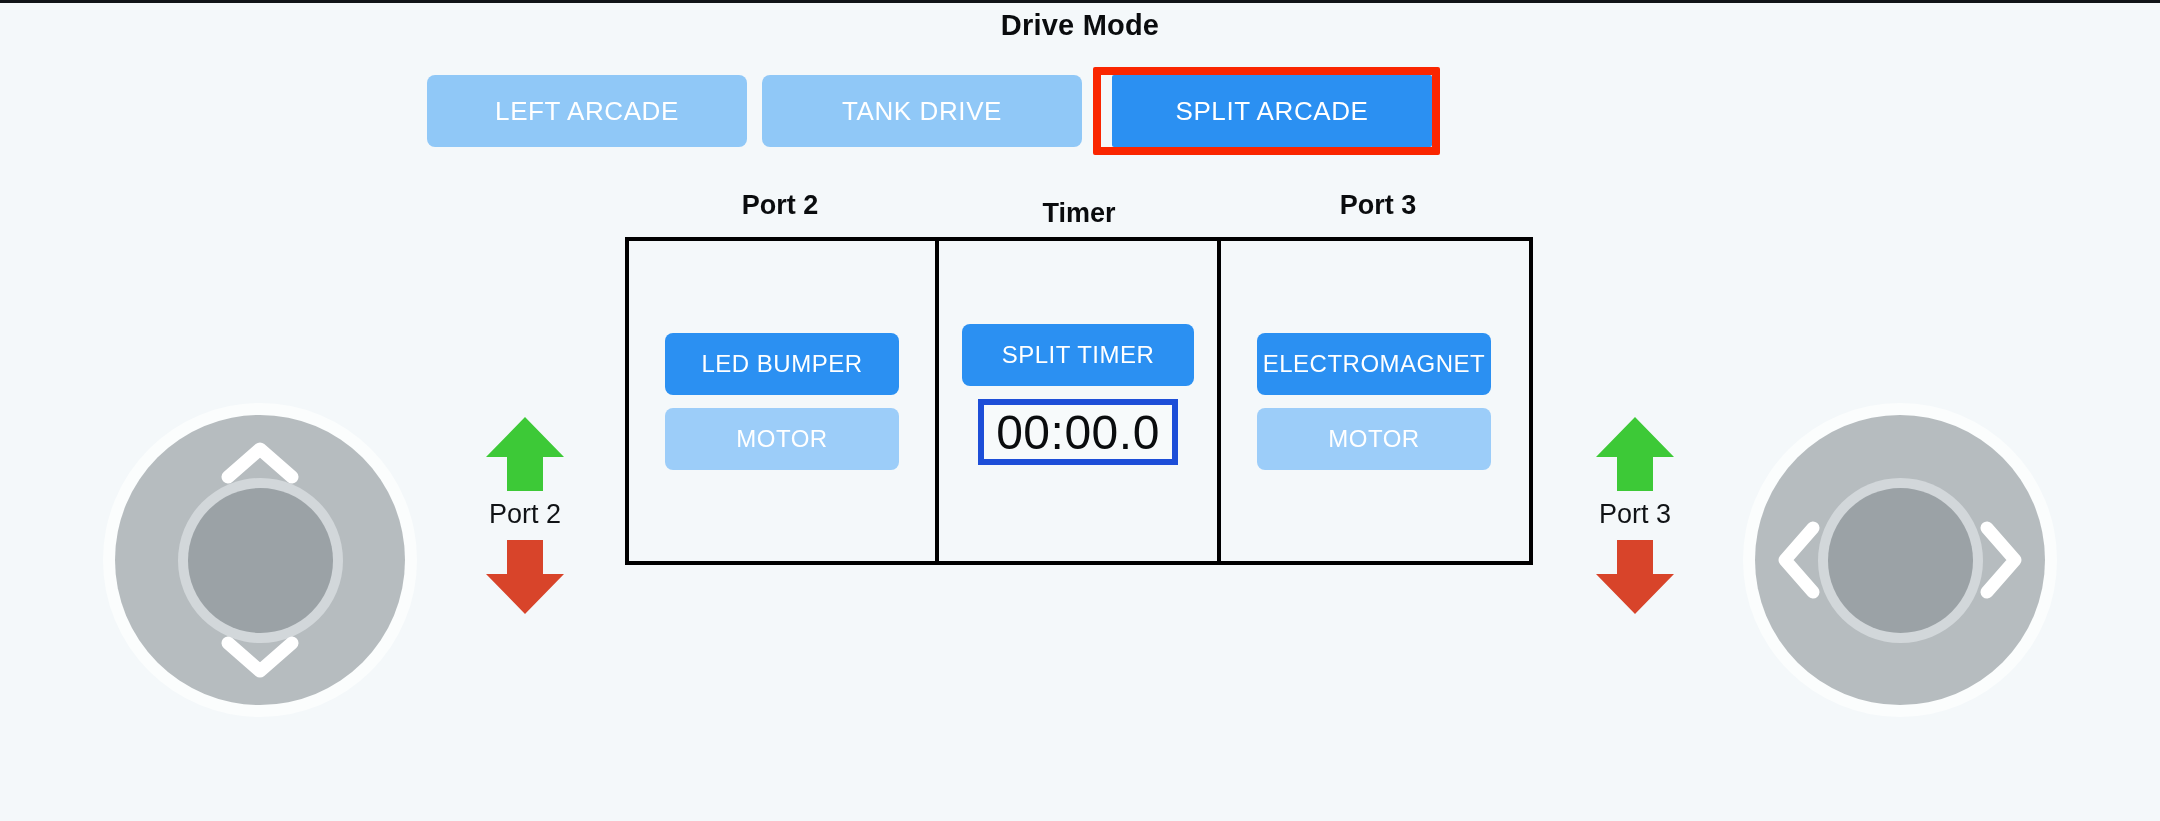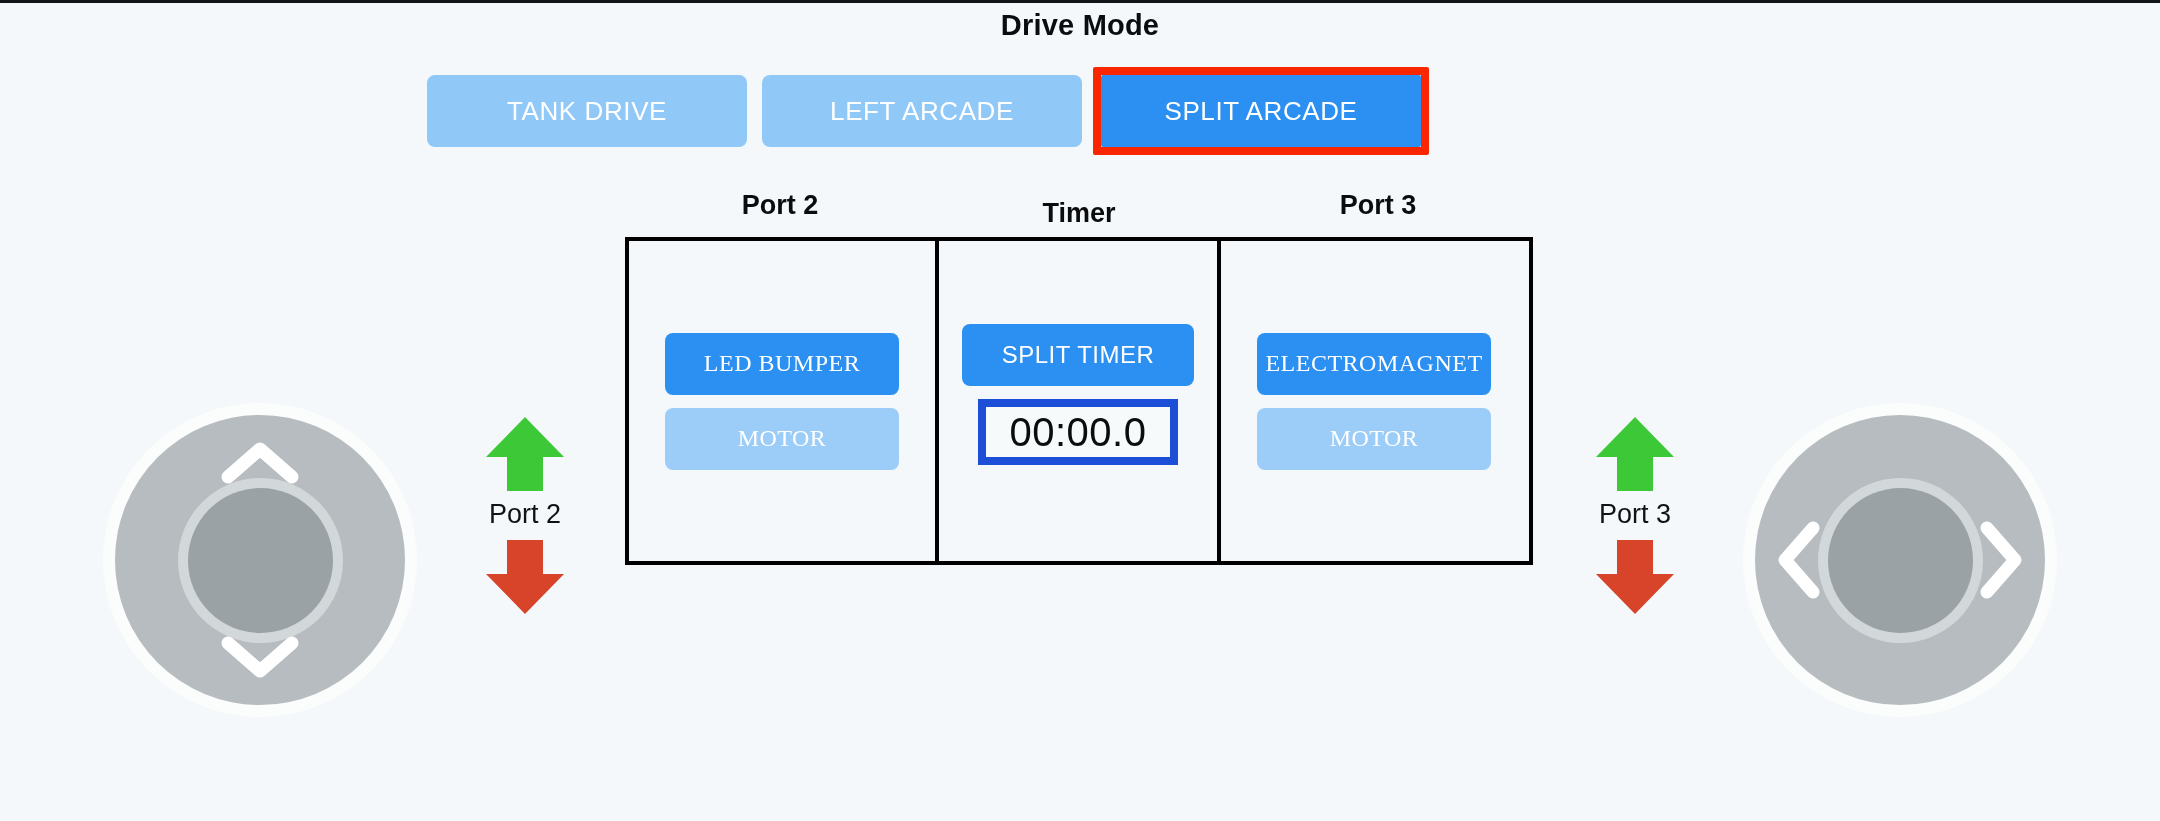--- a/index.html
+++ b/index.html
@@ -76,20 +76,21 @@
     border: 8px solid #fa2600;
     padding: 0;
     margin: -8px 0 0 -4px;
     border-radius: 2px;
     line-height: 0;
   }
   .mode-btn-wrap.highlighted .mode-btn {
     border-radius: 2px;
     width: 320px;
     height: 72px;
+    margin-left: 11px;
   }
 
   
   .panel-title {
     position: absolute;
     font-size: 27px;
     font-weight: bold;
     color: #0a0c0e;
     text-align: center;
   }
@@ -125,21 +126,21 @@
   }
   #col-port3 { width: 306px; align-items: center; }
 
   .port-btn {
     width: 234px;
     height: 62px;
     border: none;
     border-radius: 8px;
     color: #ffffff;
     font-size: 24px;
-    font-family: Liberation Serif, serif;
+    font-family: Liberation Sans, sans-serif;
     letter-spacing: 0.5px;
     cursor: pointer;
     display: flex;
     align-items: center;
     justify-content: center;
   }
   .port-btn.primary  { background: #2b90f2; }
   .port-btn.disabled { background: #9ccdf9; }
   .port-btn + .port-btn { margin-top: 13px; }
 
@@ -157,24 +158,24 @@
     cursor: pointer;
     display: flex;
     align-items: center;
     justify-content: center;
   }
 
   #timer-display {
     width: 200px;
     height: 66px;
     margin: 13px 0;
-    border: 8px solid #1d4ed8;
+    border: 6px solid #1d4ed8;
     background: #f7fafb;
     color: #0a0c0e;
-    font-size: 40px;
+    font-size: 48px;
     font-family: "Liberation Sans", sans-serif;
     display: flex;
     align-items: center;
     justify-content: center;
     letter-spacing: 0.5px;
   }
 
   
   .arrow-stack {
     position: absolute;
@@ -229,25 +230,25 @@
 </head>
 <body>
 
 <div id="top-bar"></div>
 
 <div id="drive-mode-title">Drive Mode</div>
 
 <div id="drive-mode-row">
 
   <div class="mode-btn-wrap">
+    <button class="mode-btn">LEFT ARCADE</button>
+  </div>
+
+  <div class="mode-btn-wrap">
     <button class="mode-btn">TANK DRIVE</button>
-  </div>
-
-  <div class="mode-btn-wrap">
-    <button class="mode-btn">LEFT ARCADE</button>
   </div>
 
 
   <div class="mode-btn-wrap highlighted">
     <button class="mode-btn active">SPLIT ARCADE</button>
   </div>
 
 </div>
 
 <div class="panel-title" id="title-port2">Port 2</div>

